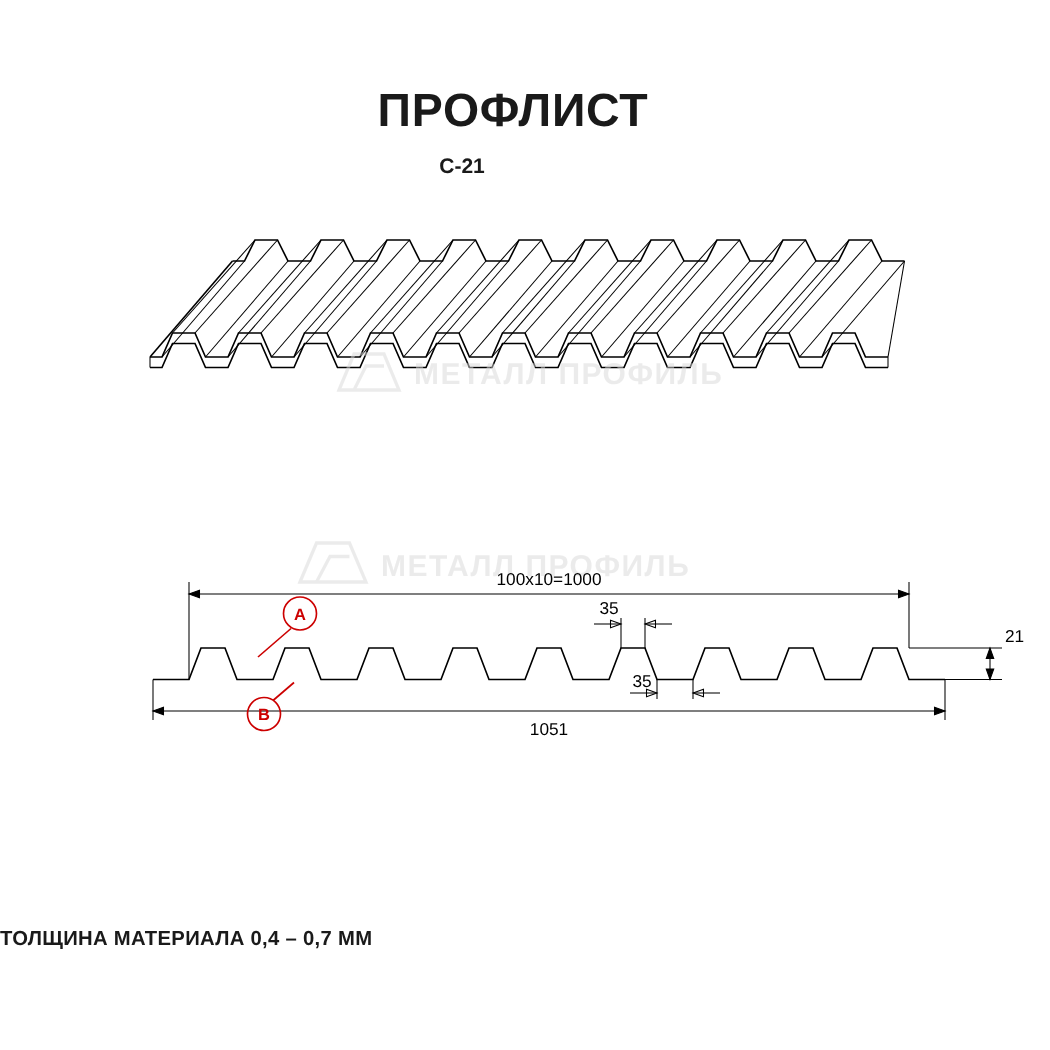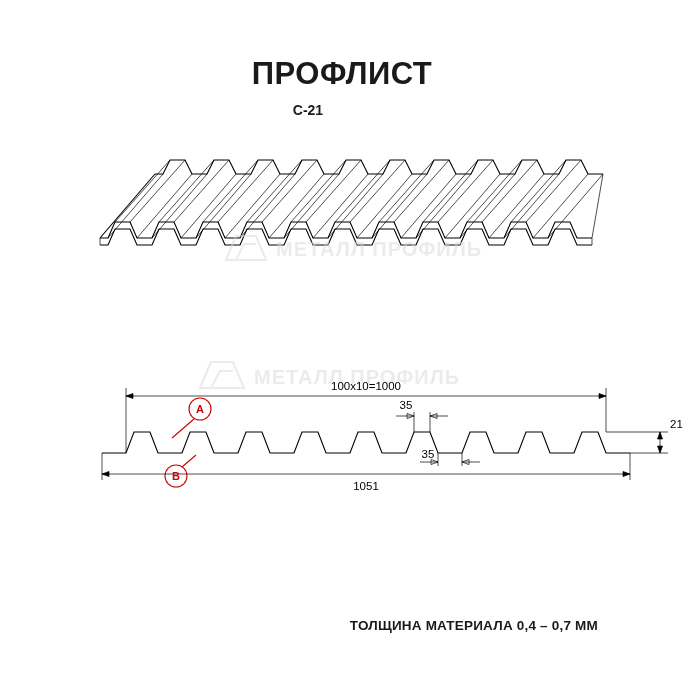--- a/index.html
+++ b/index.html
@@ -37,25 +37,24 @@
     width: 616px;
     text-align: center;
     font-size: 14px;
     font-weight: bold;
   }
   .footer-note {
     position: absolute;
     top: 618px;
     left: 0;
     width: 580px;
-    text-align: right;
+    text-align: left;
     font-size: 13.5px;
     font-weight: bold;
     letter-spacing: 0.2px;
-    padding-left: 18px;
   }
   .iso-wrap {
     position: absolute;
     top: 160px;
     left: 60px;
     width: 580px;
     height: 110px;
   }
   .draw-wrap {
     position: absolute;

